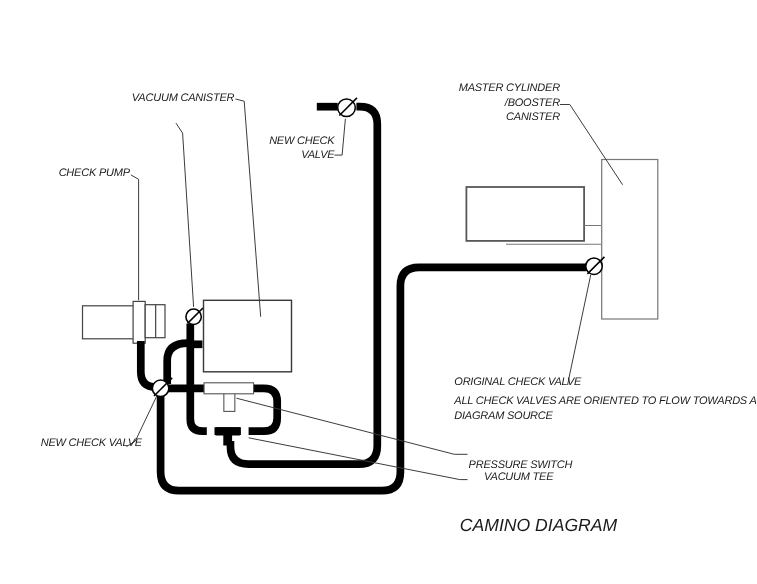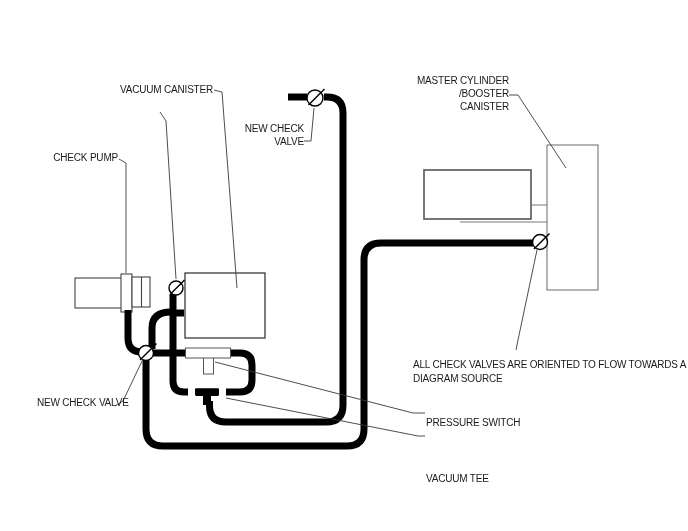--- a/index.html
+++ b/index.html
@@ -2,21 +2,21 @@
 <html><head>
 <meta charset="utf-8">
 <style>
   html,body{margin:0;padding:0;background:#fff;}
   #stage{
     position:relative;width:688px;height:531px;background:#fff;overflow:hidden;
     font-family:"Liberation Sans",sans-serif;
   }
   #diagram-svg{position:absolute;left:0;top:0;}
   .lbl{
-    position:absolute;font-size:10px;line-height:13px;
+    position:absolute;font-style:italic;font-size:10px;line-height:13px;
     color:#1a1a1a;white-space:pre;letter-spacing:-0.2px;
   }
   .lbl.r{text-align:right;}
   #title-label{font-size:16px;letter-spacing:0;}
 </style>
 </head>
 <body>
 
 <div id="stage">
 
@@ -106,23 +106,25 @@
 
   <div class="lbl r" style="right:475px;top:83px;">VACUUM CANISTER</div>
 
 
   <div class="lbl r" style="right:570px;top:151px;">CHECK PUMP</div>
 
   <div class="lbl r" style="right:384px;top:122px;margin-left:44px;"><span>NEW CHECK</span><br><span>VALVE</span></div>
 
   <div class="lbl r" style="right:179px;top:74px;"><span>MASTER CYLINDER</span><br><span>/BOOSTER</span><br><span>CANISTER</span></div>
 
+  <div class="lbl" style="left:413px;top:341px;">ORIGINAL CHECK VALVE</div>
 
   <div class="lbl" style="left:413px;top:358px;line-height:14px;"><span>ALL CHECK VALVES ARE ORIENTED TO FLOW TOWARDS A</span><br><span>DIAGRAM SOURCE</span></div>
 
   <div class="lbl" style="left:426px;top:416px;">PRESSURE SWITCH</div>
 
-  <div class="lbl" style="left:426px;top:427px;margin-top:45px;">VACUUM TEE</div>
+  <div class="lbl" style="left:440px;top:427px;">VACUUM TEE</div>
 
   <div class="lbl" style="left:37px;top:396px;">NEW CHECK VALVE</div>
 
+  <div class="lbl" id="title-label" style="left:418px;top:472px;">CAMINO DIAGRAM</div>
 
 </div>
 
 </body></html>

